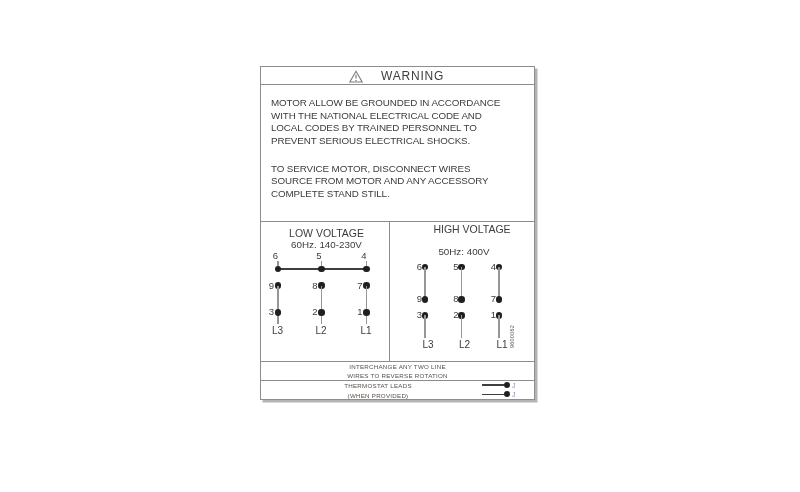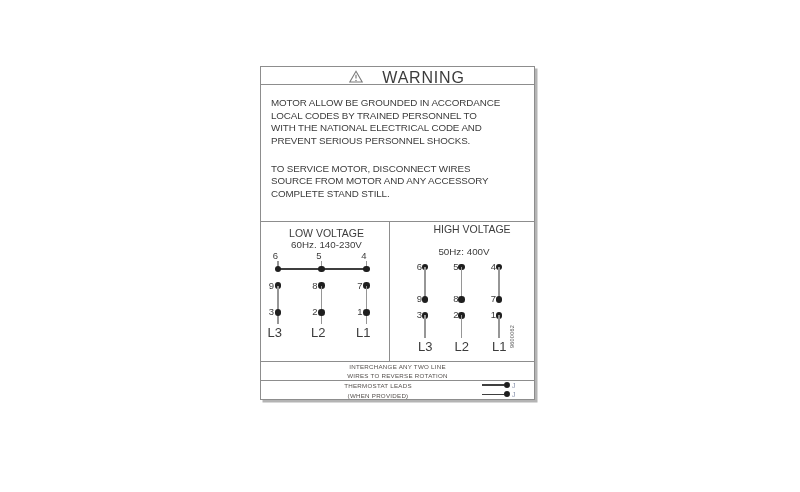--- a/index.html
+++ b/index.html
@@ -9,36 +9,36 @@
   html,body{margin:0;padding:0;background:#fff;}
   .sheet{position:relative;width:800px;height:492px;background:#fff;overflow:hidden;
          font-family:"Liberation Sans", sans-serif;color:var(--text);}
   .label{position:absolute;left:260px;top:66px;width:275px;height:334px;background:#fff;
          border:1px solid var(--border);box-shadow:2.5px 2.5px 0 0 var(--shadow);box-sizing:border-box;}
   .abs{position:absolute;}
   .ctr{text-align:center;}
   .rgt{text-align:right;}
   
   .hdr{position:absolute;left:0;top:0;width:100%;height:17px;border-bottom:1px solid var(--border);}
-  .warn-title{position:absolute;left:120px;top:2px;width:85px;font-size:16px;letter-spacing:0.8px;
-              text-align:center;white-space:nowrap;}
+  .warn-title{position:absolute;left:120px;top:2px;width:85px;font-size:12px;letter-spacing:0.8px;
+              white-space:nowrap;}
   
   .para{position:absolute;left:10px;width:240px;font-size:9.8px;line-height:12.5px;
         letter-spacing:-0.1px;white-space:nowrap;}
   
   .wiring{position:absolute;left:0;top:154px;width:100%;height:139px;
           border-top:1px solid var(--border);border-bottom:1px solid var(--border);box-sizing:content-box;}
   .vdivider{position:absolute;left:128px;top:0;bottom:0;width:1px;background:var(--border);}
   .sec-title{font-size:10.5px;white-space:nowrap;}
   .sec-sub{font-size:9.8px;white-space:nowrap;}
   .dot{position:absolute;width:6.5px;height:6.5px;border-radius:50%;background:var(--dot);}
   .vline{position:absolute;width:1.4px;background:var(--line);}
   .hline{position:absolute;height:1.8px;background:var(--dark_line);}
   .tnum{position:absolute;width:14px;font-size:9.5px;line-height:10px;white-space:nowrap;}
-  .llabel{position:absolute;width:20px;font-size:13px;white-space:nowrap;}
+  .llabel{position:absolute;width:20px;font-size:10px;text-align:center;white-space:nowrap;}
   .partnum{position:absolute;left:237px;top:110px;width:31px;height:9px;font-size:5.5px;
            color:#5a5a5a;text-align:center;transform:rotate(-90deg);letter-spacing:0.2px;}
   
   .notes1{position:absolute;left:0;top:295.5px;width:100%;height:17px;border-bottom:1px solid var(--border);}
   .notes2{position:absolute;left:0;top:314px;width:100%;height:19px;}
   .tiny{position:absolute;font-size:6.2px;letter-spacing:0.25px;color:var(--tiny_text);white-space:nowrap;}
   .leadline{position:absolute;left:221px;width:22px;height:1.6px;background:var(--dark_line);}
   .leaddot{position:absolute;left:242.5px;width:6.2px;height:6.2px;border-radius:50%;background:var(--dot);}
   .leadJ{position:absolute;left:251px;width:10px;font-size:7px;line-height:8px;color:var(--lead_label);}
 </style>
@@ -52,23 +52,23 @@
       <svg class="abs" style="left:88px;top:2.5px" width="14" height="13" viewBox="0 0 20 18">
         <path d="M10 1.5 L18.8 16.8 L1.2 16.8 Z" fill="none" stroke="#7a7a7a" stroke-width="1.5"></path>
         <line x1="10" y1="6.5" x2="10" y2="12" stroke="#7a7a7a" stroke-width="1.7"></line>
         <circle cx="10" cy="14.6" r="1.1" fill="#7a7a7a"></circle>
       </svg>
       <div class="warn-title">WARNING</div>
     </div>
 
     <div class="para" style="top:30px">
       <div>MOTOR ALLOW BE GROUNDED IN ACCORDANCE</div>
+      <div>WITH THE NATIONAL ELECTRICAL CODE AND</div>
       <div>LOCAL CODES BY TRAINED PERSONNEL TO</div>
-      <div>WITH THE NATIONAL ELECTRICAL CODE AND</div>
-      <div>PREVENT SERIOUS PERSONNEL SHOCKS.</div>
+      <div>PREVENT SERIOUS ELECTRICAL SHOCKS.</div>
     </div>
     <div class="para" style="top:95.5px">
       <div>TO SERVICE MOTOR, DISCONNECT WIRES</div>
       <div>SOURCE FROM MOTOR AND ANY ACCESSORY</div>
       <div>COMPLETE STAND STILL.</div>
     </div>
 
     <div class="wiring">
       <div class="vdivider"></div>
 

